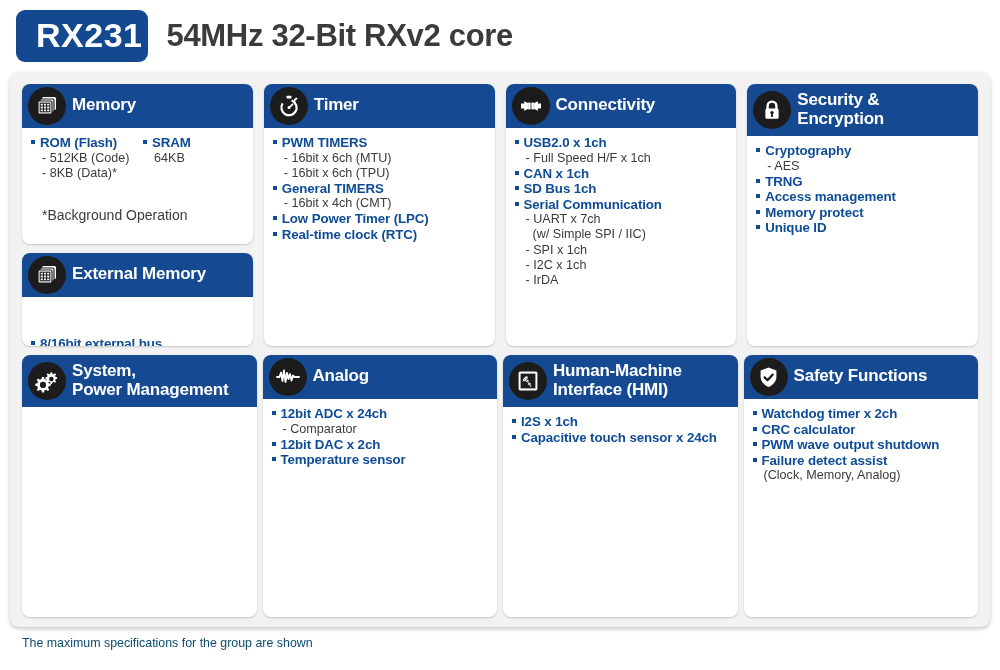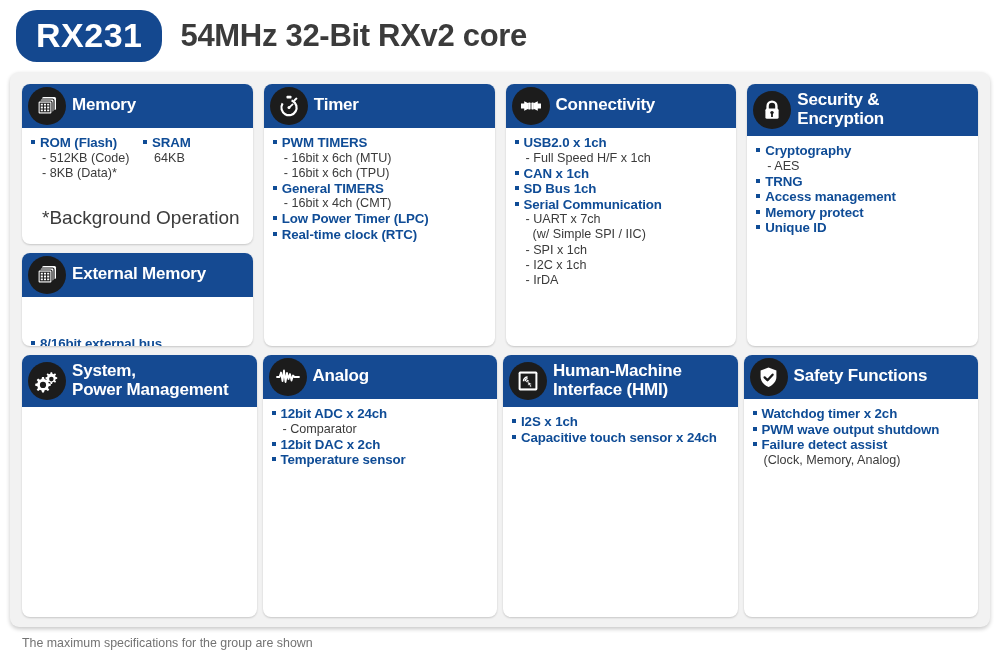--- a/index.html
+++ b/index.html
@@ -16,22 +16,22 @@
     display: flex;
     align-items: center;
     padding: 0 0 0 16px;
   }
   #part-badge {
     background: #14488f;
     color: #ffffff;
     font-size: 34px;
     font-weight: bold;
     letter-spacing: .5px;
-    border-radius: 21px;
-    padding: 8px 20px 10px 20px;
+    border-radius: 9px;
+    padding: 8px 6px 10px 20px;
     line-height: 1;
     margin-right: 18px;
   }
   #header-subtitle {
     color: #3b3b3b;
     font-size: 31px;
     font-weight: bold;
     letter-spacing: -.3px;
     white-space: nowrap;
   }
@@ -130,36 +130,36 @@
   .sub {
     color: #3b3b3b;
     font-size: 12.6px;
     font-weight: normal;
     line-height: 1.2;
     margin-left: 11px;
     white-space: pre;
   }
   .note {
     color: #3b3b3b;
-    font-size: 19px;
+    font-size: 14px;
     font-weight: normal;
     line-height: 1.2;
     margin-left: 11px;
   }
 
   
   .mem-cols { display: flex; }
   .mem-col-a { width: 112px; }
   .mem-col-b { flex: 1; }
   .mem-note { margin-top: 26px; margin-left: 11px; }
 
   
   #footer {
     padding: 9px 0 0 22px;
-    color: #737373;
+    color: #0c4a6e;
     font-size: 12.4px;
   }
 </style>
 </head>
 <body>
 
 <div id="header">
   <div id="part-badge">RX231</div>
   <div id="header-subtitle">54MHz 32-Bit RXv2 core</div>
 </div>
@@ -506,20 +506,26 @@
           <ul class="specs">
             <li class="spec">
               <div class="bullet-line">
                 <span class="bullet-sq"></span>
                 <span>Watchdog timer x 2ch</span>
               </div>
             </li>
             <li class="spec">
               <div class="bullet-line">
                 <span class="bullet-sq"></span>
+                <span>CRC calculator</span>
+              </div>
+            </li>
+            <li class="spec">
+              <div class="bullet-line">
+                <span class="bullet-sq"></span>
                 <span>PWM wave output shutdown</span>
               </div>
             </li>
             <li class="spec">
               <div class="bullet-line">
                 <span class="bullet-sq"></span>
                 <span>Failure detect assist</span>
               </div>
               <div class="sub">(Clock, Memory, Analog)</div>
             </li>

